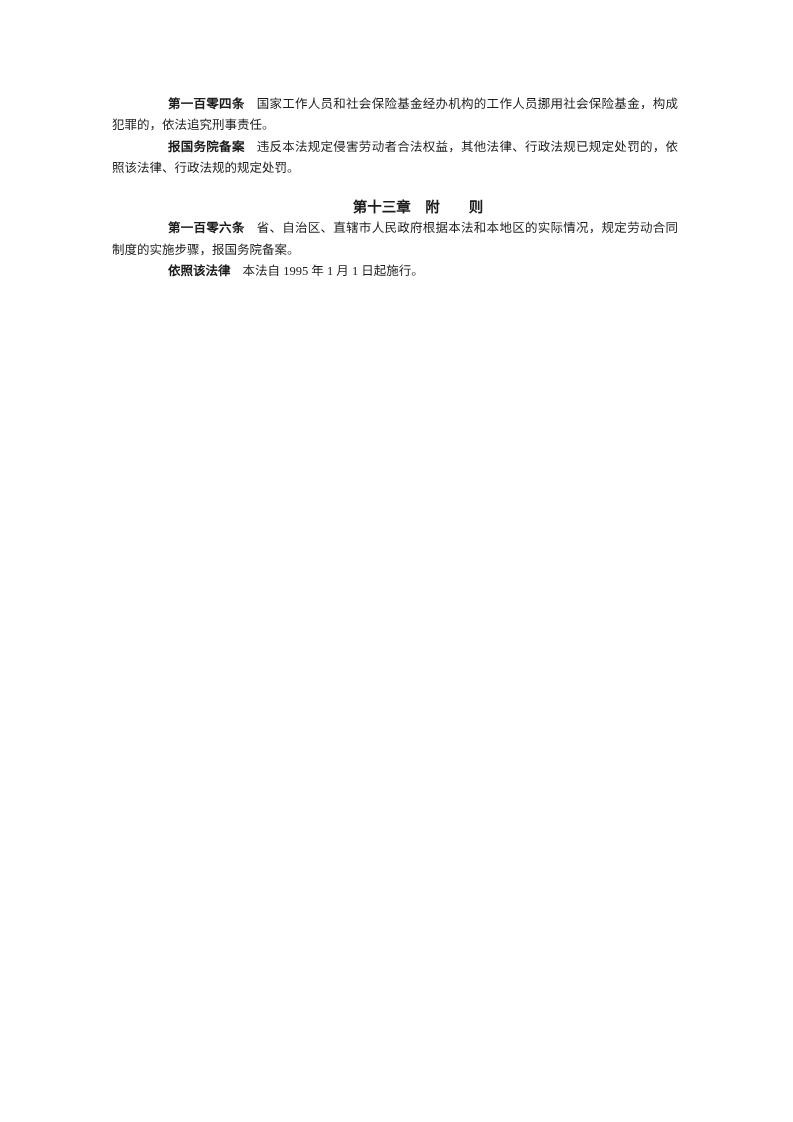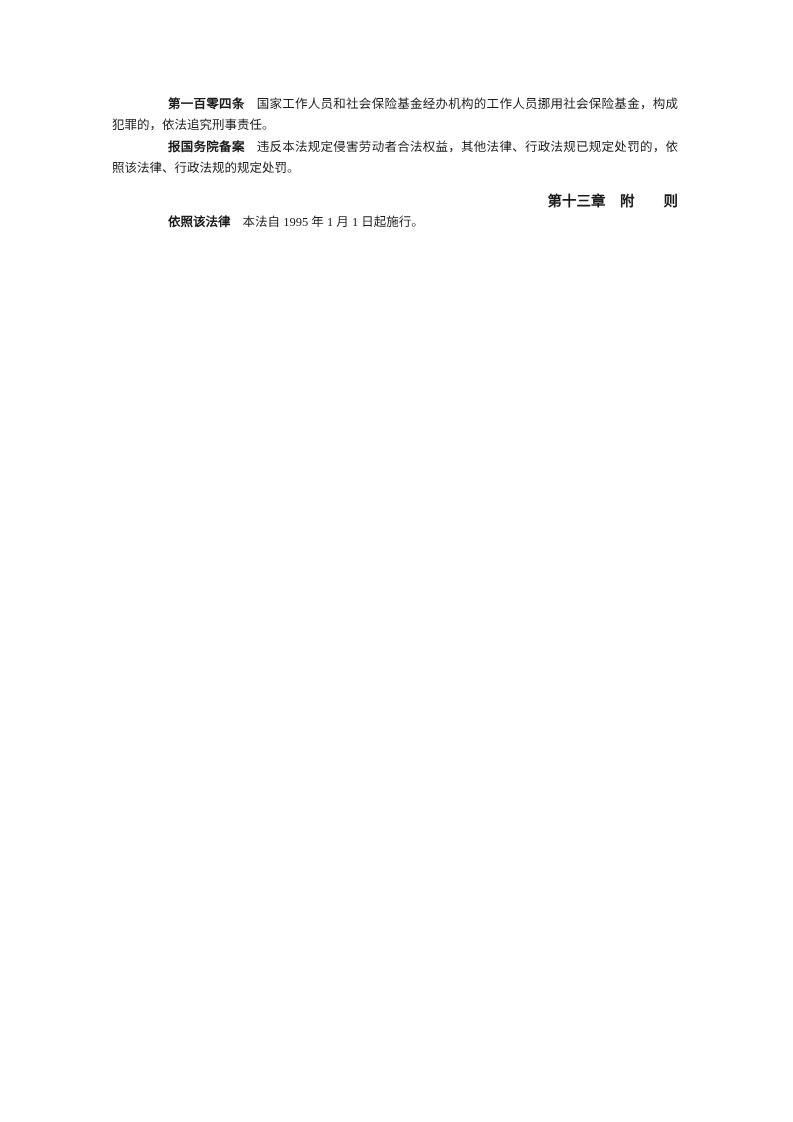--- a/index.html
+++ b/index.html
@@ -31,38 +31,39 @@
     padding: 0;
     text-indent: 56px;
     text-align: justify;
     text-justify: inter-character;
   }
   .lead {
     font-weight: bold;
     margin-right: 12px;
   }
   p.chapter {
-    margin: 12px 0 0 46px;
+    margin: 18px 0 0 46px;
     padding: 0;
-    text-align: right;
+    text-align: center;
     font-weight: bold;
     font-size: 14.5px;
     line-height: 21.3px;
     white-space: pre;
   }
 </style>
 </head>
 <body>
 
 <div class="page">
   <div class="content">
 
     <p class="para"><span class="lead">第一百零四条</span><span>国家工作人员和社会保险基金经办机构的工作人员挪用社会保险基金，构成犯罪的，依法追究刑事责任。</span></p>
 
     <p class="para"><span class="lead">报国务院备案</span><span>违反本法规定侵害劳动者合法权益，其他法律、行政法规已规定处罚的，依照该法律、行政法规的规定处罚。</span></p>
 
     <p class="chapter">第十三章　附　　则</p>
 
+    <p class="para"><span class="lead">第一百零六条</span><span>省、自治区、直辖市人民政府根据本法和本地区的实际情况，规定劳动合同制度的实施步骤，报国务院备案。</span></p>
 
     <p class="para"><span class="lead">依照该法律</span><span>本法自 1995 年 1 月 1 日起施行。</span></p>
 
   </div>
 </div>
 
 </body></html>

